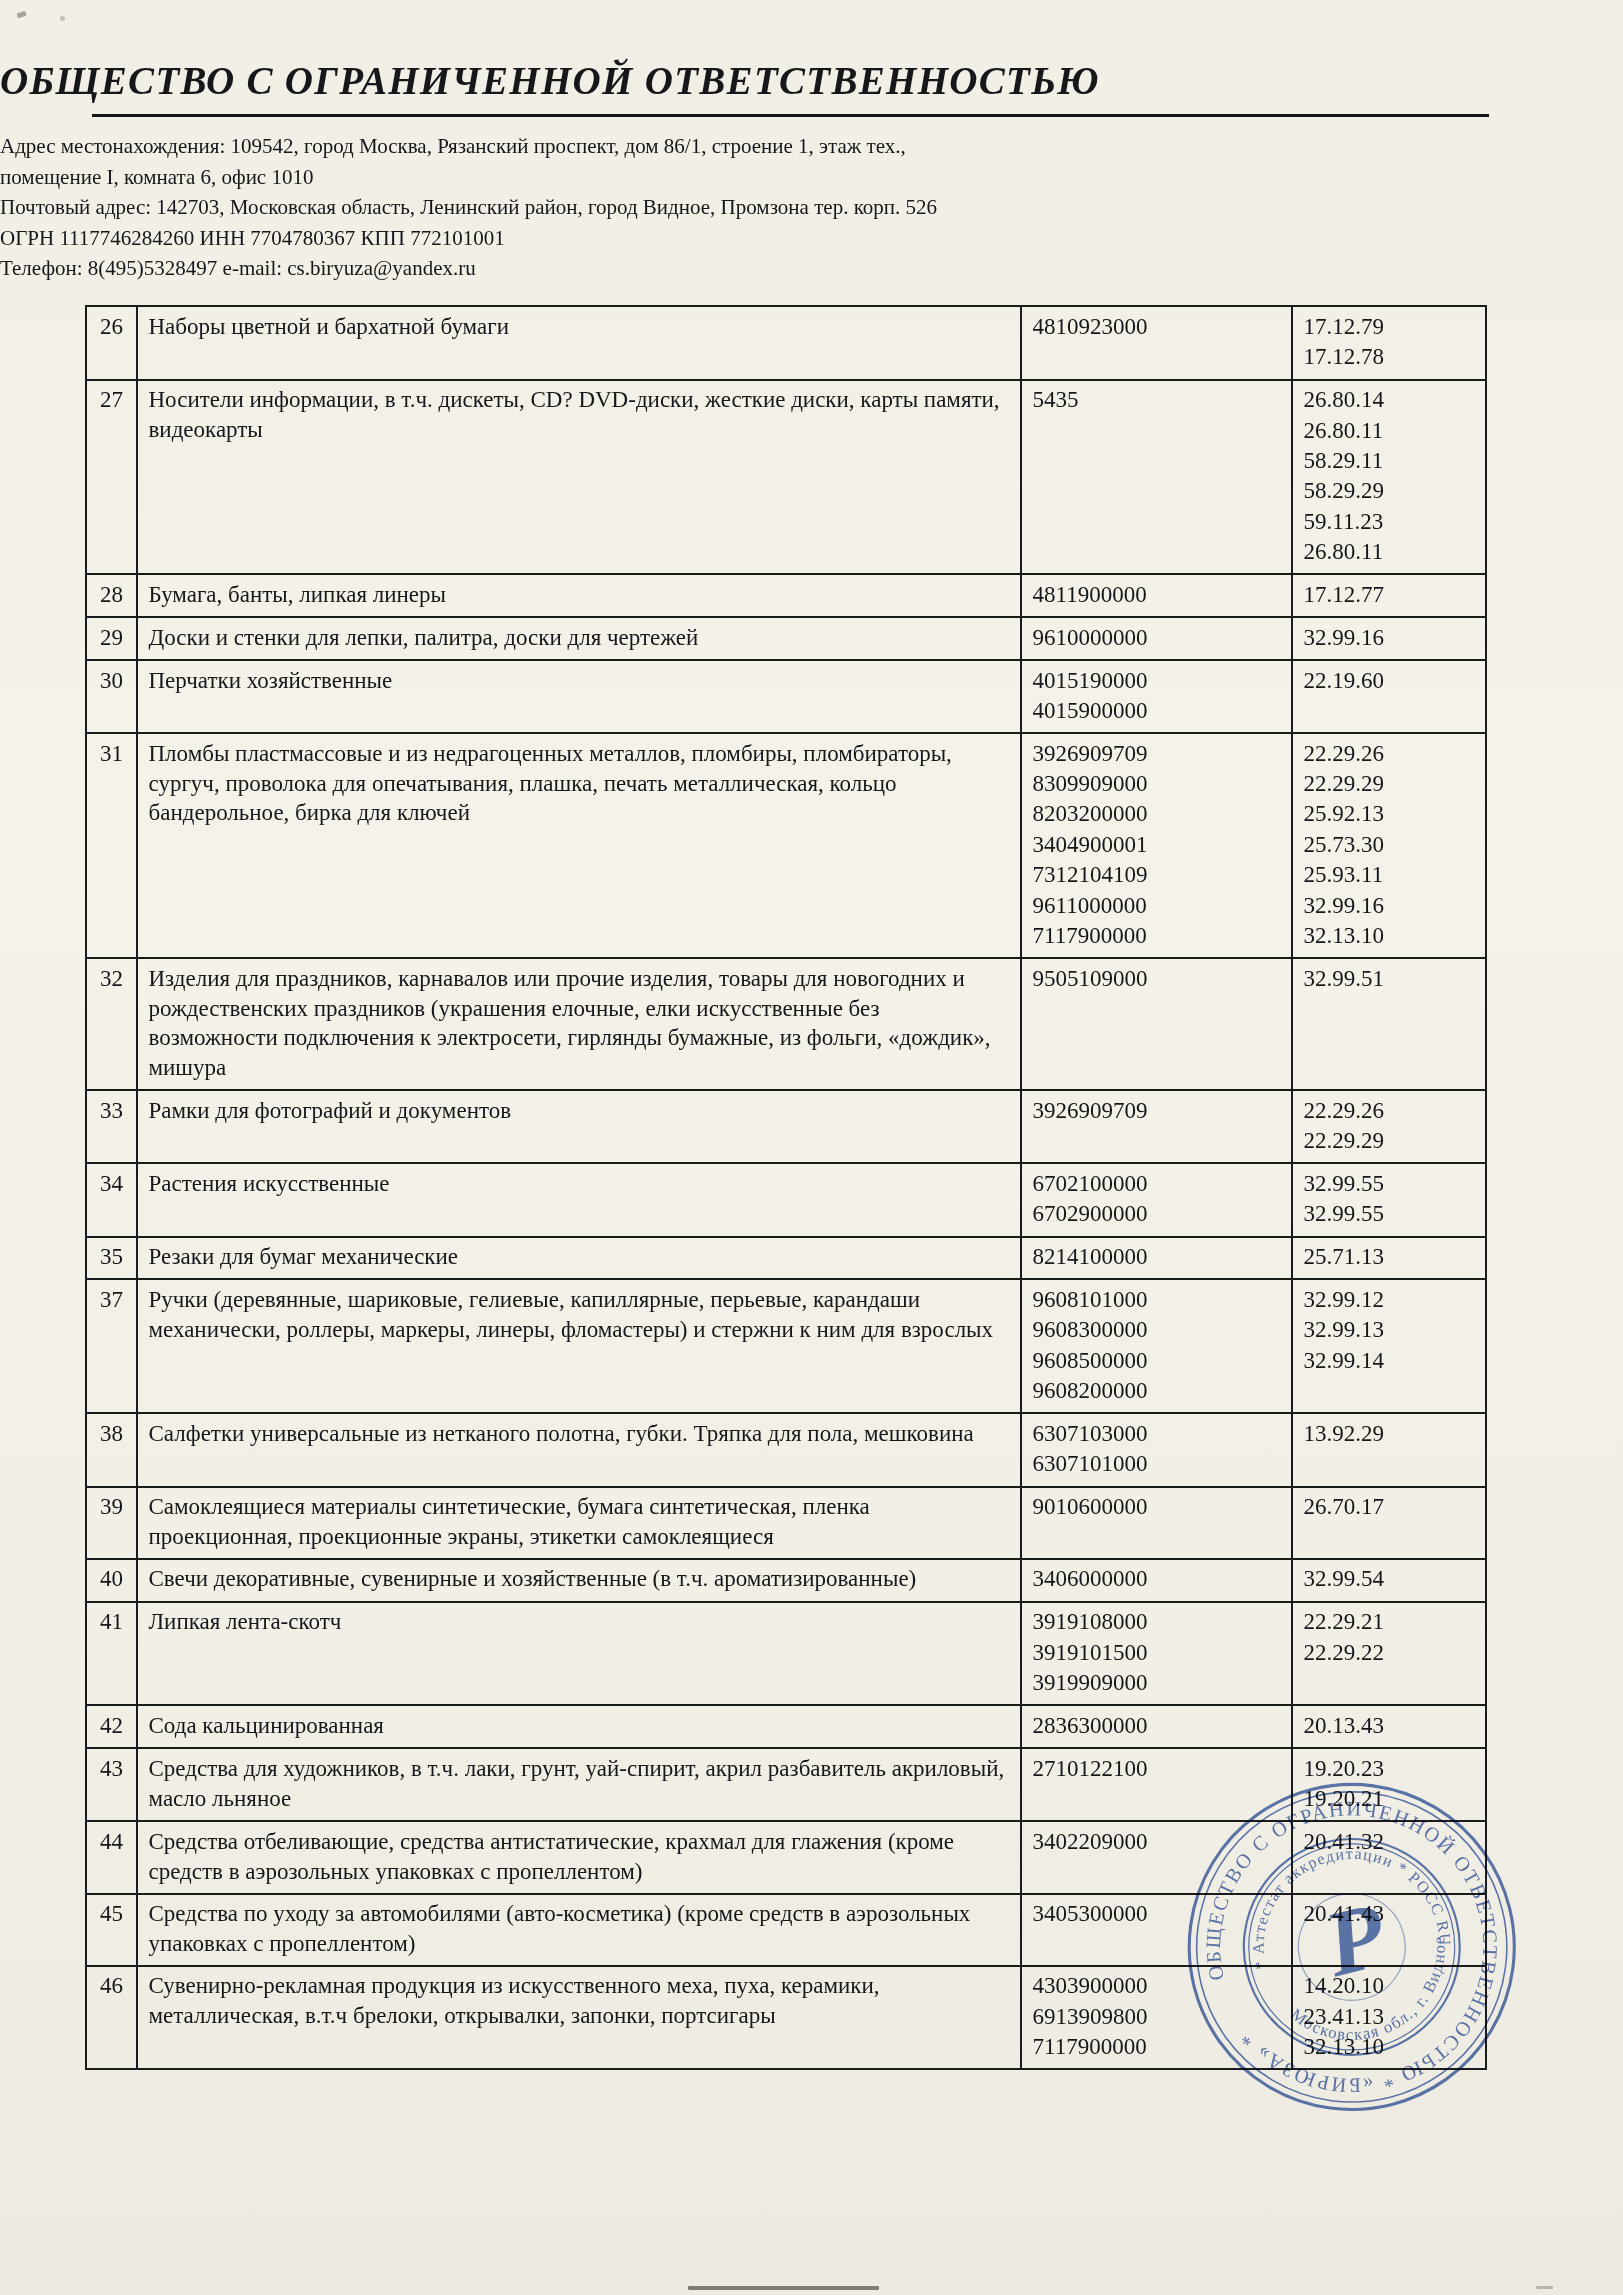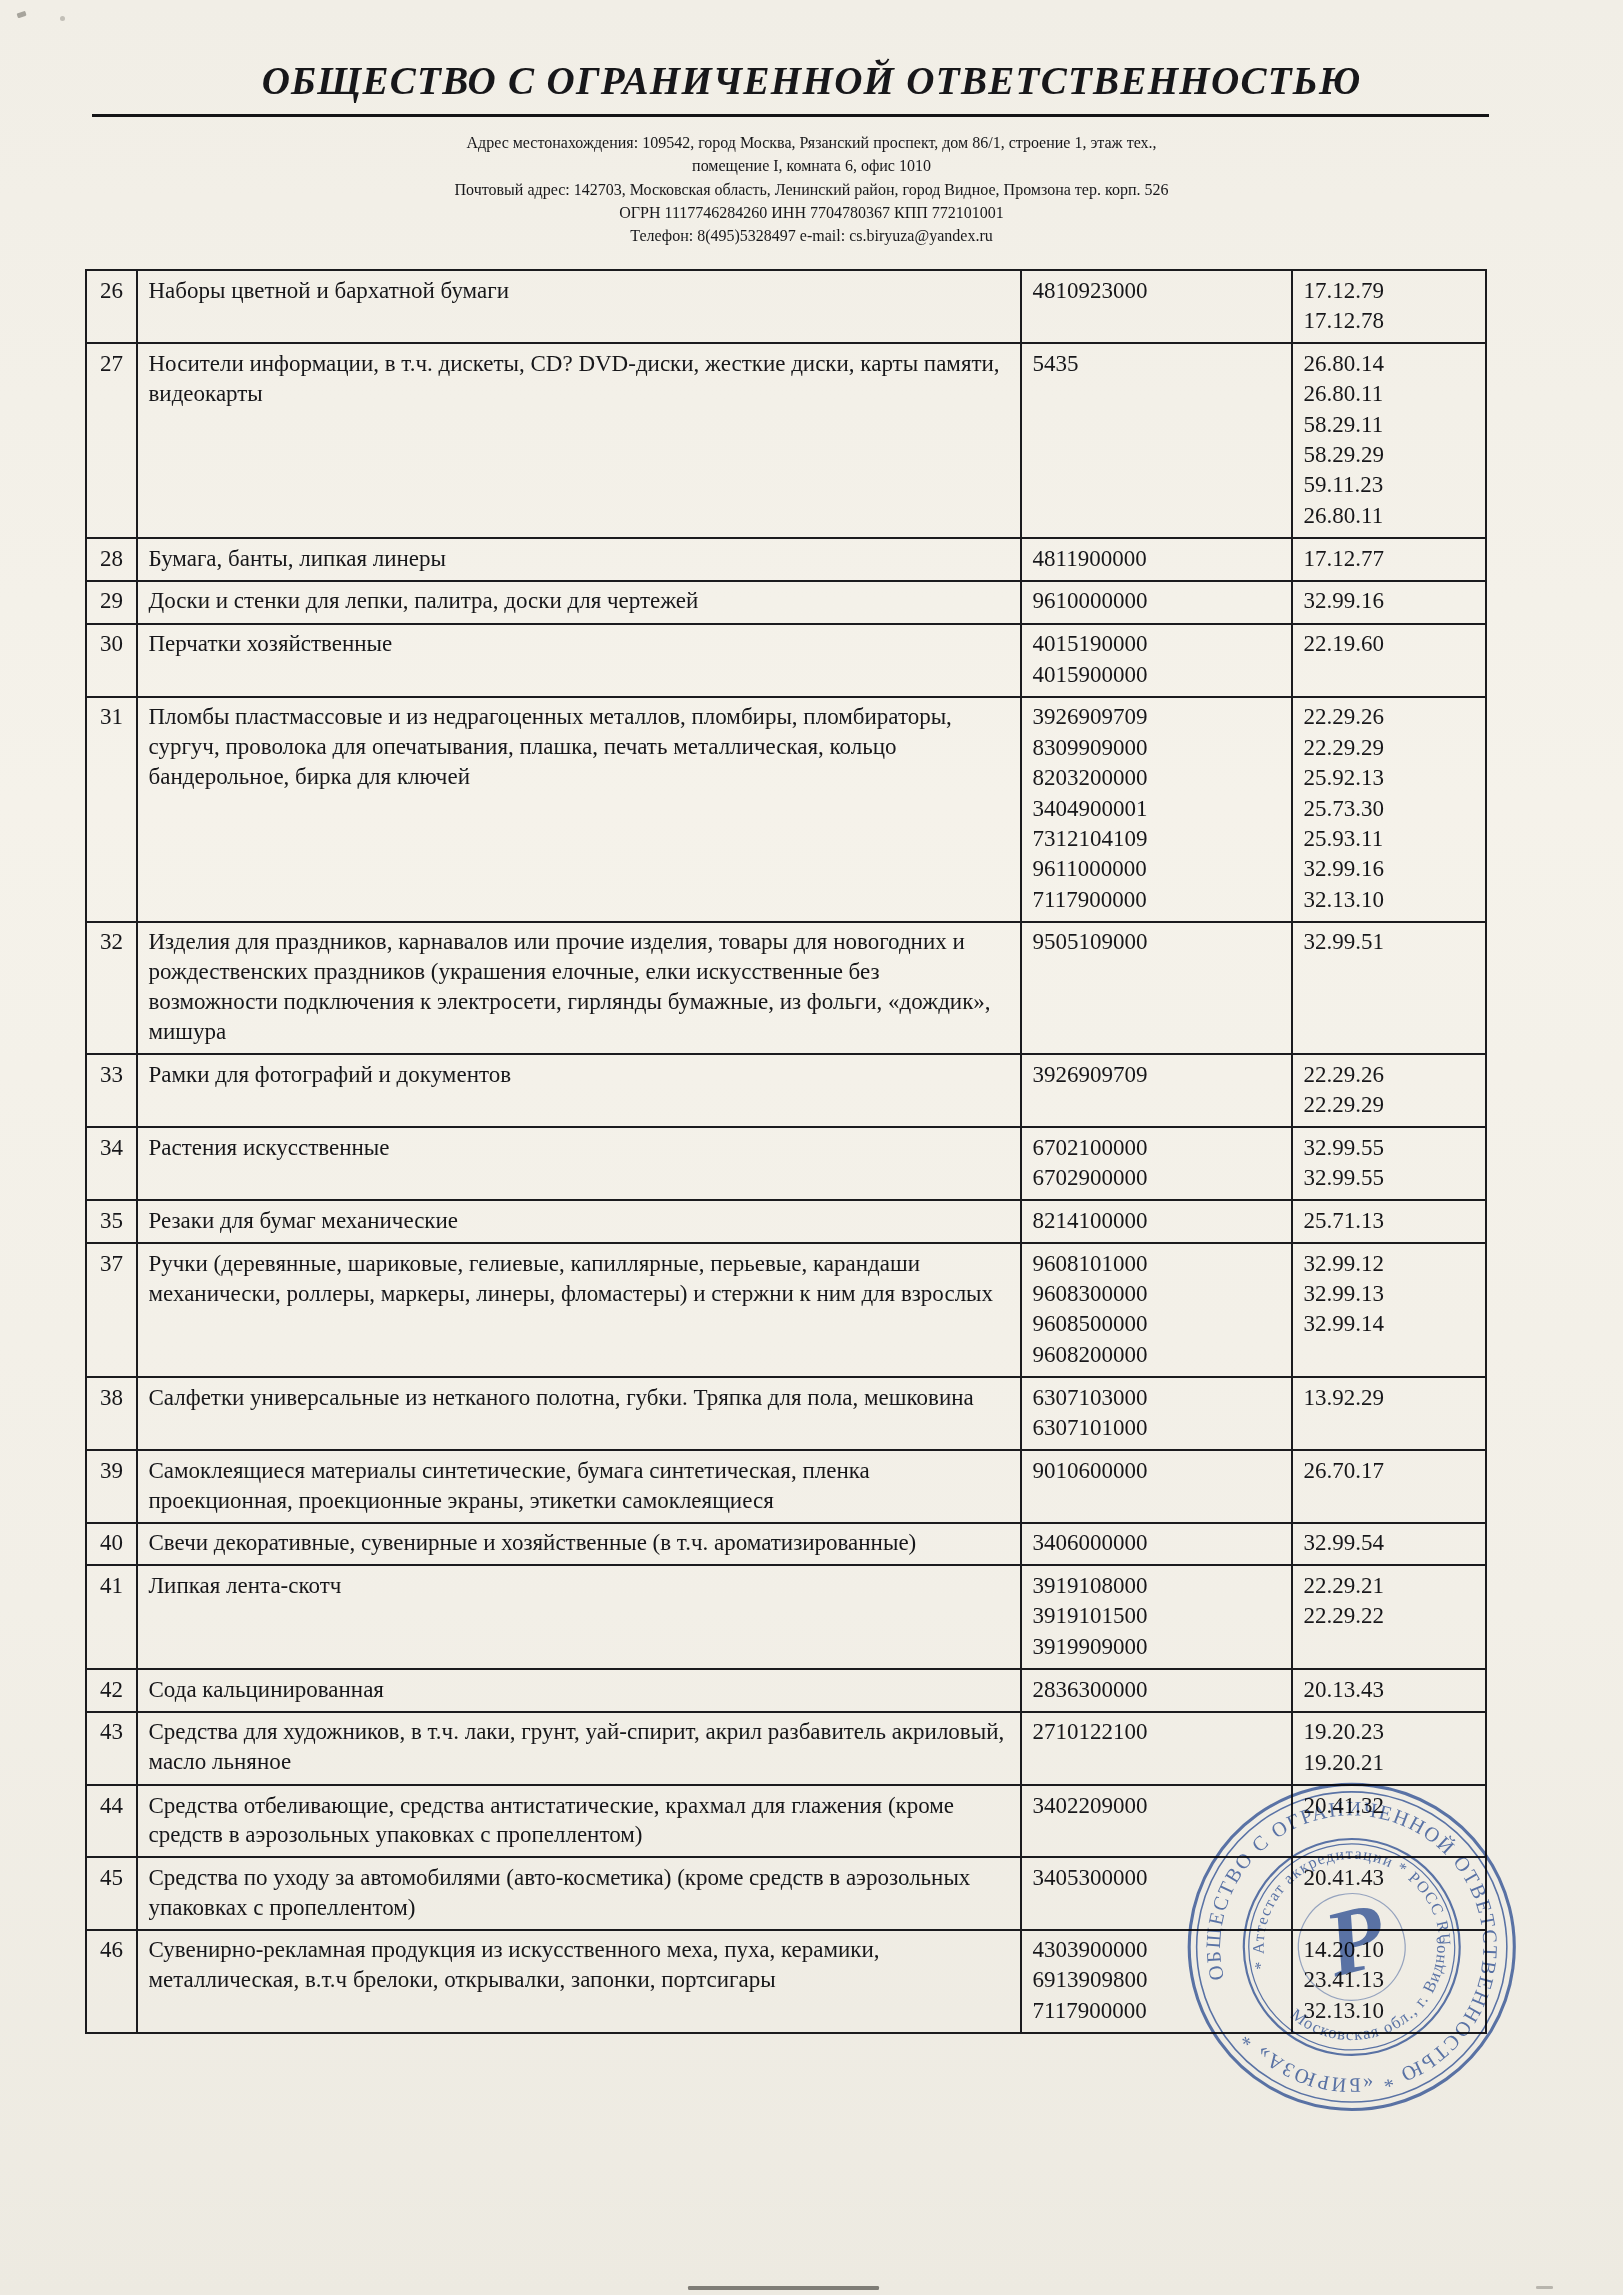--- a/index.html
+++ b/index.html
@@ -3,25 +3,25 @@
 <meta charset="utf-8">
 <style>
   html,body{margin:0;padding:0;}
   body{
     width:1623px;height:2295px;position:relative;overflow:hidden;
     background:linear-gradient(180deg,#f1eee6 0%,#f5f2ea 35%,#f2efe7 70%,#edeae1 100%);
     font-family:"Liberation Serif","DejaVu Serif",serif;
     color:#17171a;
   }
   .page{position:relative;width:100%;height:100%;}
-  .header{padding-top:58px;text-align:center;}
+  .header{padding-top:58px;text-align:left;}
   .title{font-size:39px;font-weight:bold;font-style:italic;letter-spacing:1.3px;}
   .title-name{font-size:37px;font-weight:bold;font-style:italic;margin-top:6.5px;}
   .rule{height:3.3px;background:#141416;border:none;margin:10.5px 134px 14.4px 92px;}
-  .addr{font-size:16px;line-height:1.45;}
+  .addr{font-size:21px;line-height:1.45;}
   .reg{}
   table.products{
     border-collapse:collapse;table-layout:fixed;
     margin:22px 0 0 85px;width:1401px;
     font-size:23px;
   }
   table.products td{
     border:2px solid #1b1b1e;vertical-align:top;
     padding:4.6px 10.5px 5.9px 10.5px;line-height:1.3;
   }

